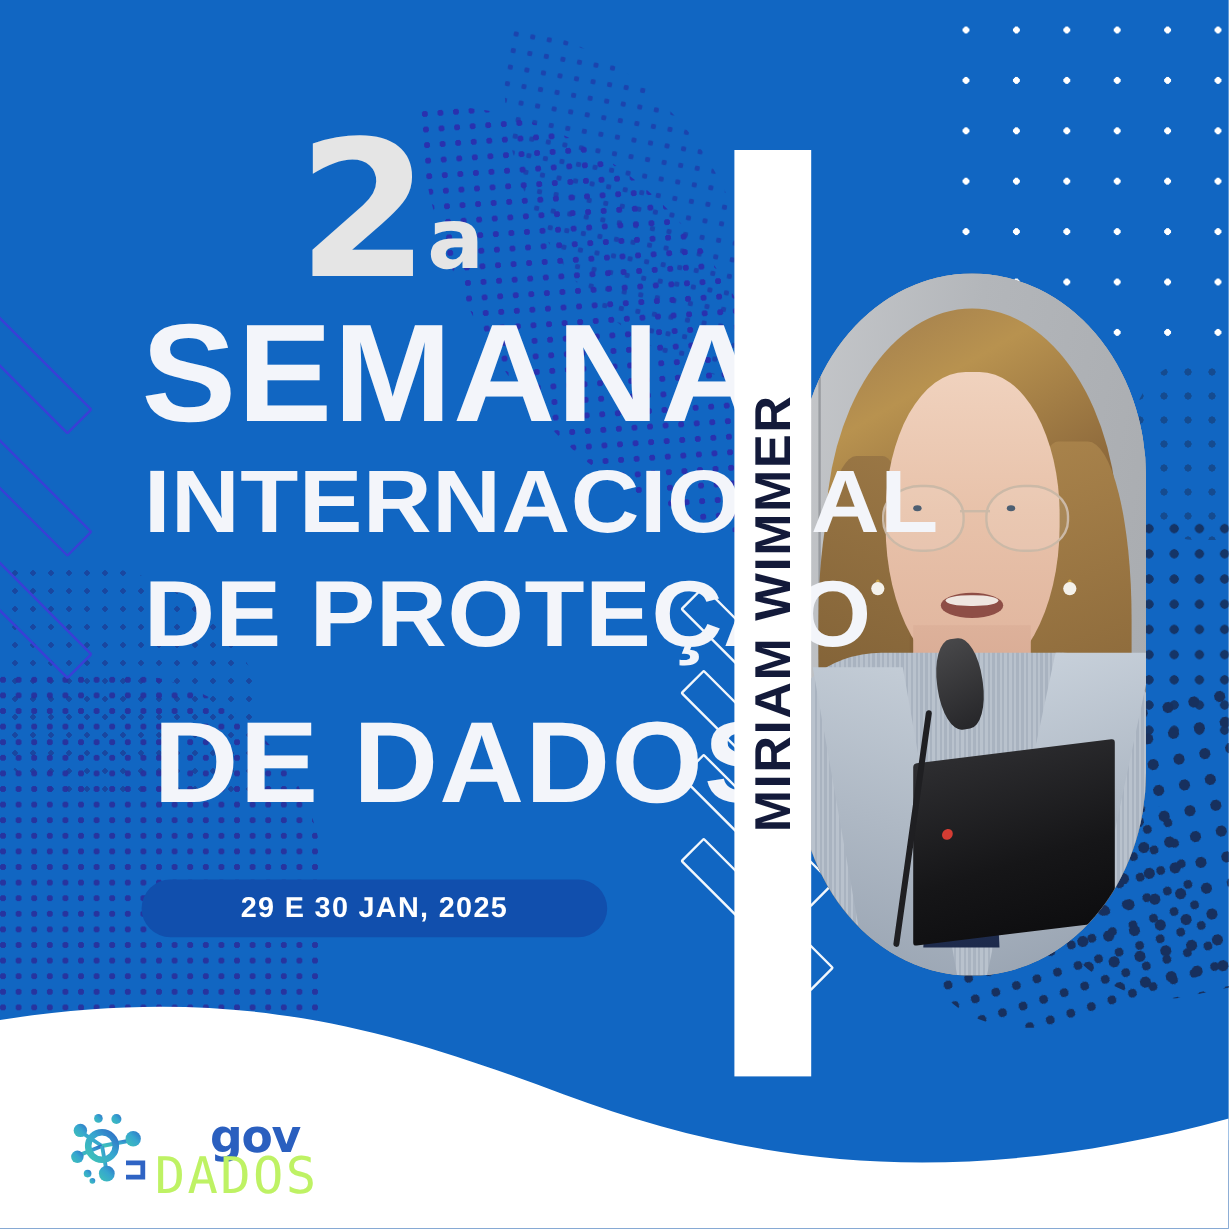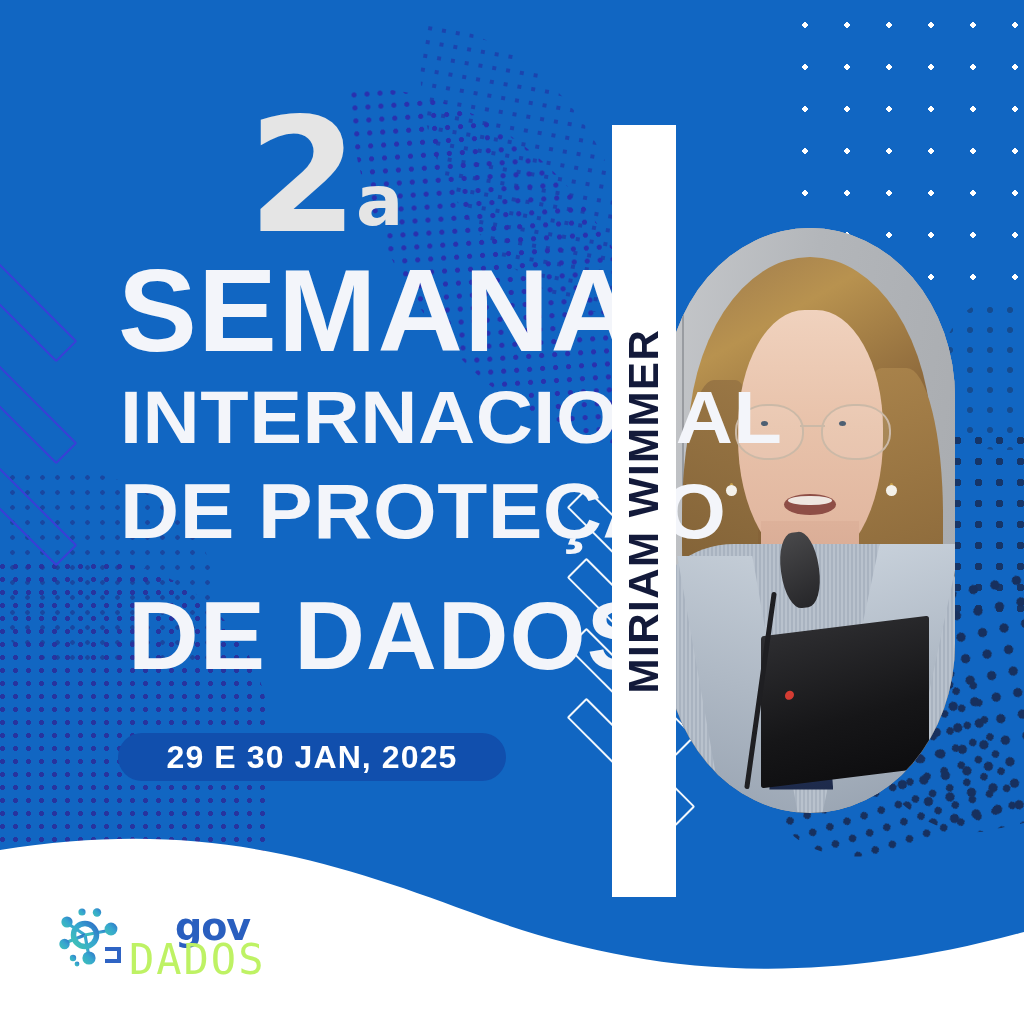--- a/index.html
+++ b/index.html
@@ -240,21 +240,21 @@
     height: 48px;
     background: #114fad;
     border-radius: 26px;
     display: flex;
     align-items: center;
     justify-content: center;
     z-index: 7;
   }
   .date-pill span {
     color: #ffffff;
-    font-size: 32px;
+    font-size: 24px;
     font-weight: 700;
     letter-spacing: 1.1px;
     font-family: "Liberation Sans", sans-serif;
   }
 
   
   .photo-circle {
     position: absolute;
     left: 665px;
     top: 228px;
@@ -410,21 +410,21 @@
     position:absolute; left:0; bottom:0; width:1024px; height:250px; z-index:9;
   }
   .wave-white {
     position:absolute; left:0; bottom:0; width:1024px; height:250px; z-index:10;
   }
 
   
   .logo {
     position: absolute;
     left: 55px;
-    top: 894px;
+    top: 914px;
     width: 240px;
     height: 90px;
     z-index: 12;
     display: flex;
     align-items: center;
   }
   .logo-mark { width: 72px; height: 72px; flex: 0 0 auto; }
   .logo-type {
     position: relative;
     margin-left: 2px;

